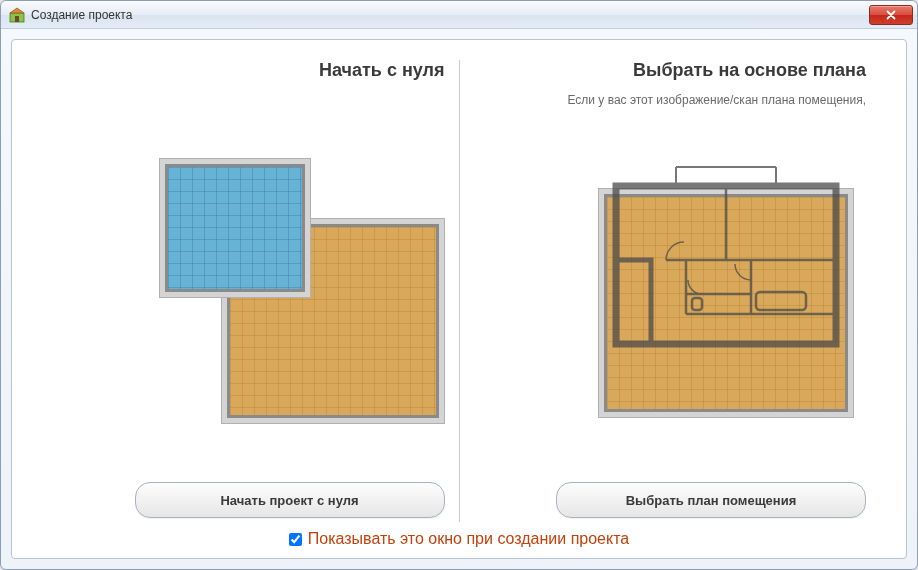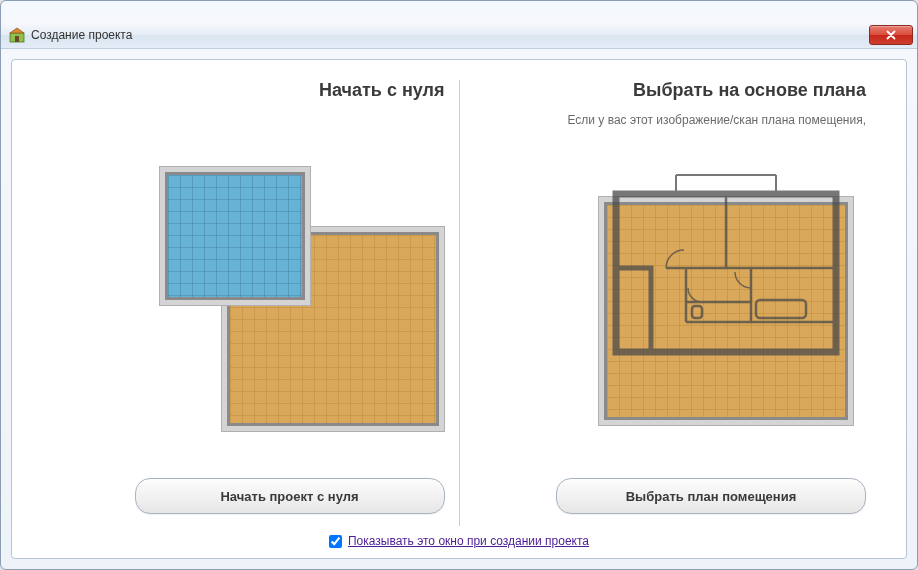--- a/index.html
+++ b/index.html
@@ -25,21 +25,20 @@
       box-shadow: 0 0 6px rgba(0,0,0,0.2);
     }
     .titlebar {
       height: 28px;
       background: linear-gradient(to bottom, #f9fbfd 0%, #e6edf6 50%, #d9e4f0 51%, #e4ecf6 100%);
       border-bottom: 1px solid #c0cde0;
       display: flex;
       align-items: center;
       padding: 0 4px 0 8px;
       border-radius: 6px 6px 0 0;
-      margin-top: 20px;
     }
     .titlebar .app-icon {
       width: 16px;
       height: 16px;
       margin-right: 6px;
       display: flex;
       align-items: center;
       justify-content: center;
     }
     .titlebar .title {
@@ -117,34 +116,33 @@
     .action-button {
       width: 310px;
       height: 36px;
       background: linear-gradient(to bottom, #fdfdfd 0%, #e6e6e6 100%);
       border: 1px solid #a8b2c1;
       border-radius: 15px;
       font-size: 13px;
       font-weight: bold;
       color: #3a3a3a;
       cursor: pointer;
-      margin-bottom: 12px;
+      margin-bottom: 4px;
       box-shadow: 0 1px 1px rgba(0,0,0,0.06);
     }
     .footer {
       display: flex;
       align-items: center;
       justify-content: center;
       padding: 8px 0 2px 0;
       gap: 6px;
     }
     .footer label {
-      font-size: 12px;
-      color: #4c1d95;
-      text-decoration: underline;
+      font-size: 16px;
+      color: #c2410c;
     }
     .footer input[type="checkbox"] {
       width: 13px;
       height: 13px;
     }
 
     
     .illust-left {
       position: relative;
       width: 280px;

